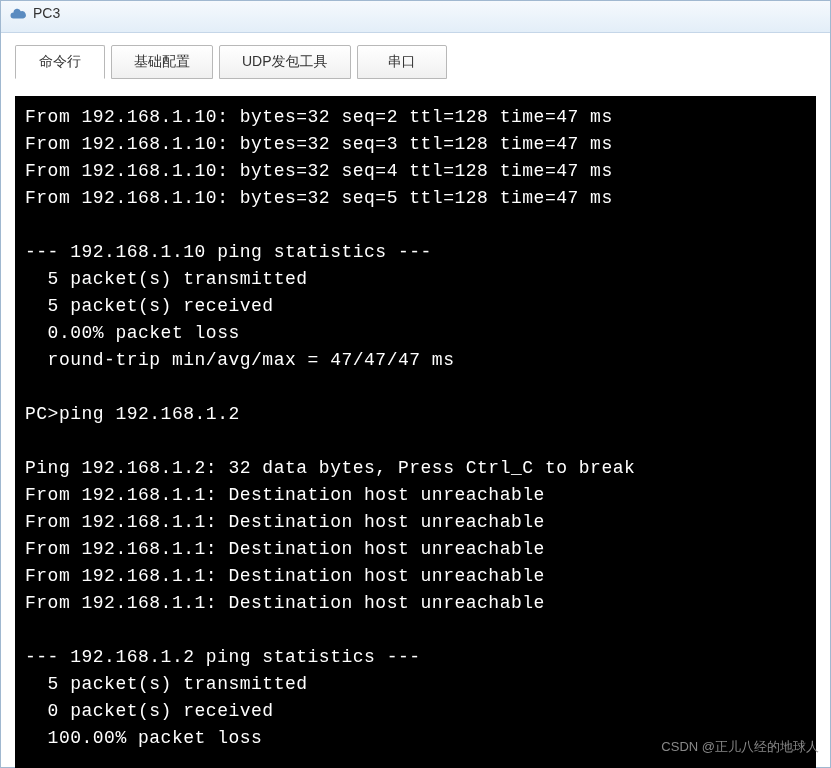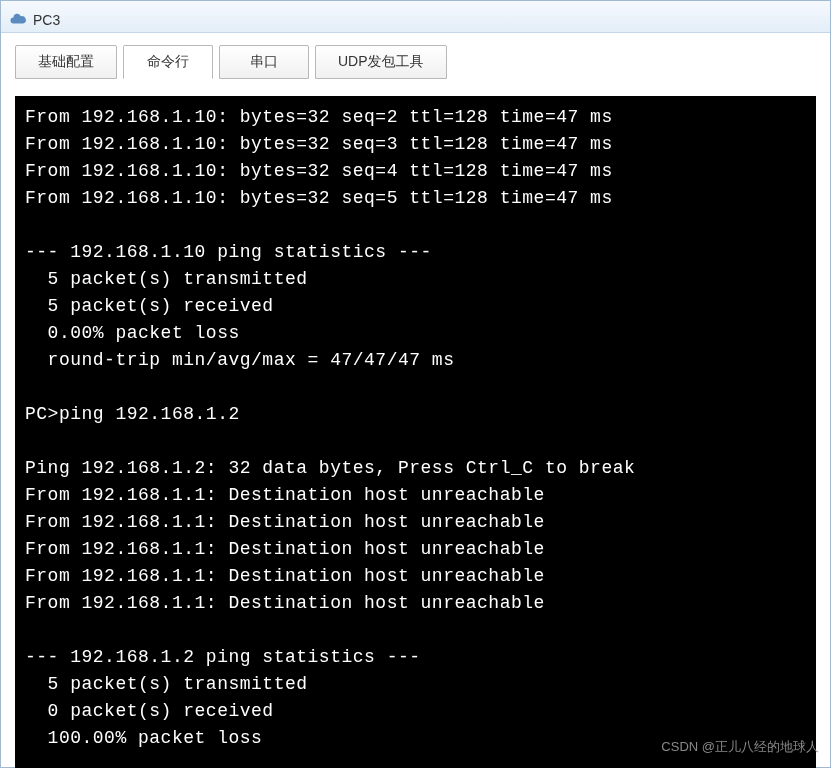--- a/index.html
+++ b/index.html
@@ -18,21 +18,21 @@
       width: 100%;
       height: 100%;
       background: #fff;
       border: 1px solid #a0b8d0;
     }
     .titlebar {
       height: 32px;
       background: linear-gradient(to bottom, #f5f9fd, #e3eef8);
       border-bottom: 1px solid #c5d6e8;
       display: flex;
-      align-items: flex-end;
+      align-items: flex-start;
       padding: 4px 8px;
     }
     .titlebar-icon {
       width: 18px;
       height: 18px;
       margin-right: 6px;
       color: #5a8bc0;
       display: flex;
       align-items: center;
       justify-content: center;
@@ -98,24 +98,24 @@
     <span class="titlebar-icon">
       <svg viewBox="0 0 24 24" width="18" height="18" fill="currentColor">
         <path d="M19 18H6a4 4 0 0 1 0-8 5 5 0 0 1 9.7-1.7A4.5 4.5 0 0 1 19 18z"></path>
       </svg>
     </span>
     <span class="titlebar-title">PC3</span>
   </div>
 
   <div class="content-area">
     <div class="tabs">
+      <div class="tab active"><span>命令行</span></div>
       <div class="tab"><span>基础配置</span></div>
-      <div class="tab active"><span>命令行</span></div>
+      <div class="tab"><span>UDP发包工具</span></div>
       <div class="tab"><span>串口</span></div>
-      <div class="tab"><span>UDP发包工具</span></div>
     </div>
 
     <div class="terminal" id="terminal">From 192.168.1.10: bytes=32 seq=2 ttl=128 time=47 ms
 From 192.168.1.10: bytes=32 seq=3 ttl=128 time=47 ms
 From 192.168.1.10: bytes=32 seq=4 ttl=128 time=47 ms
 From 192.168.1.10: bytes=32 seq=5 ttl=128 time=47 ms
 
 --- 192.168.1.10 ping statistics ---
   5 packet(s) transmitted
   5 packet(s) received

